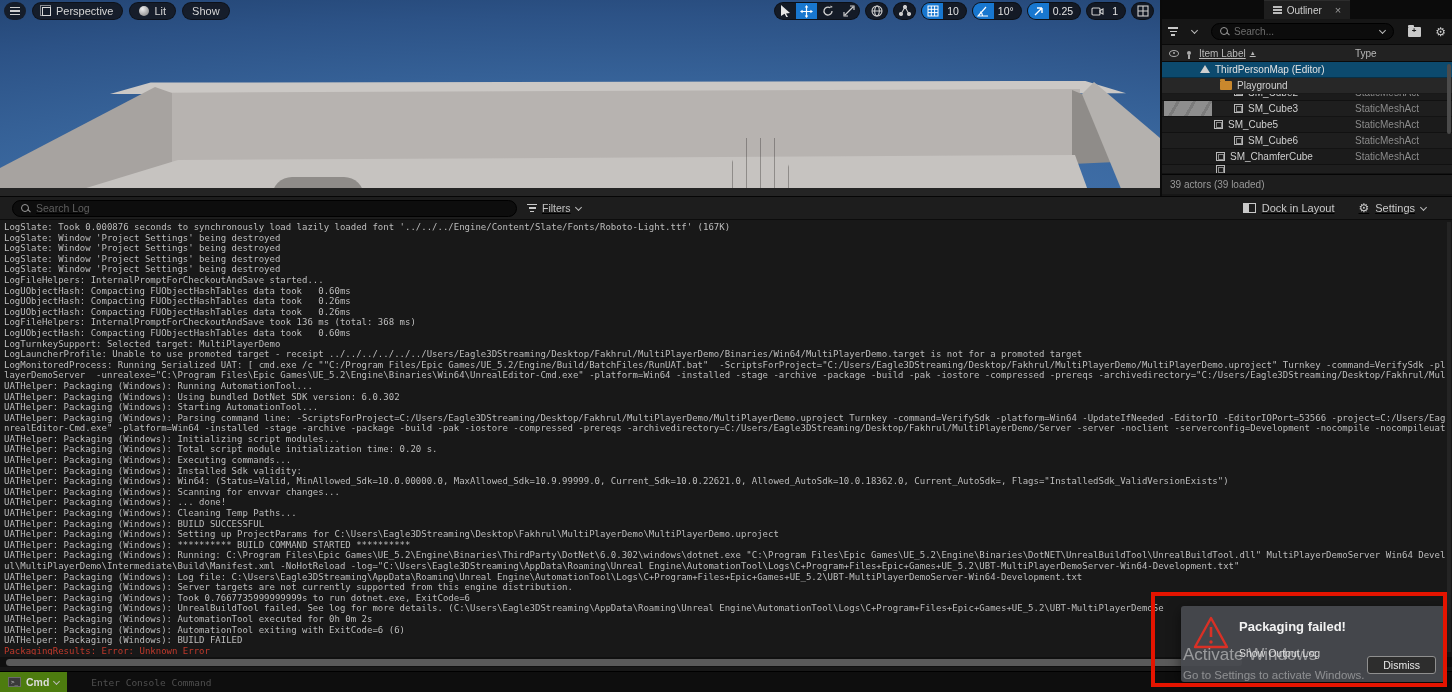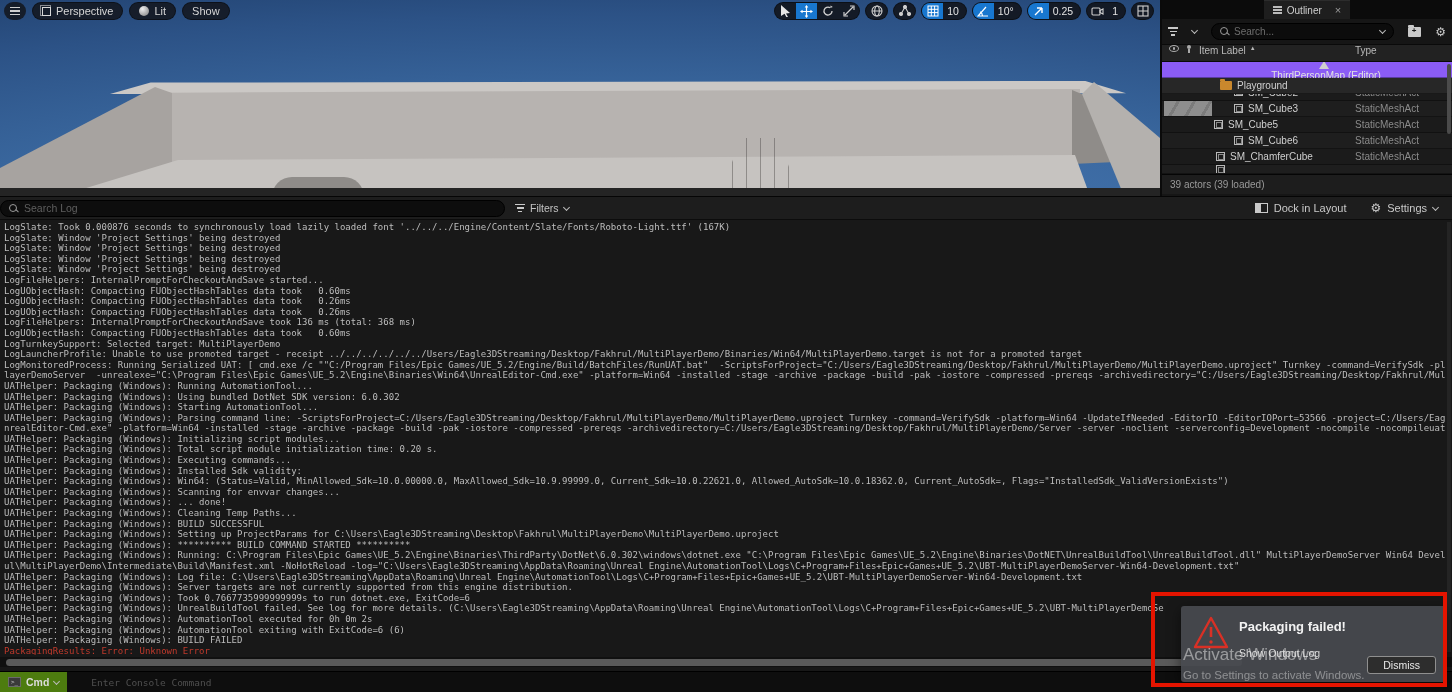--- a/index.html
+++ b/index.html
@@ -70,33 +70,33 @@
   .searchbox { flex:1; height:17px; background:#0c0c0c; border:1px solid #000; border-radius:9px;
                display:flex; align-items:center; gap:5px; padding:0 8px; color:#6d6d6d; font-size:10px; }
   .mag { position:relative; width:9px; height:9px; flex:none; }
   .mag::before{ content:""; position:absolute; left:0; top:0; width:6px; height:6px; border:1.4px solid #9a9a9a; border-radius:50%; }
   .mag::after { content:""; position:absolute; left:6px; top:6px; width:3.5px; height:1.4px; background:#9a9a9a; transform:rotate(45deg); }
   .searchbox .chev { margin-left:auto; }
   .folder-add { position:relative; width:13px; height:10px; background:#c9c9c9; border-radius:1px; }
   .folder-add::before { content:""; position:absolute; left:0; top:-2px; width:6px; height:2px; background:#c9c9c9; border-radius:1px 1px 0 0; }
   .folder-add::after { content:"+"; position:absolute; left:3.5px; top:-1px; font-size:8px; color:#161616; font-weight:bold; }
   .gear { color:#c9c9c9; font-size:12px; line-height:1; }
-  .ol-header { height:18px; background:#222; display:flex; align-items:flex-start; font-size:10px; color:#b9b9b9;
-               border-top:1px solid #0a0a0a; border-bottom:1px solid #0a0a0a; position:relative; }
+  .ol-header { height:18px; background:#222; display:flex; align-items:center; font-size:10px; color:#b9b9b9;
+               border-top:1px solid #0a0a0a; border-bottom:1px solid #0a0a0a; position:relative;text-decoration:underline; }
   .eye { width:10px; height:7px; border:1.2px solid #aaa; border-radius:50%; position:relative; margin:0 4px 0 7px; }
   .eye::after{ content:""; position:absolute; left:2.6px; top:1.2px; width:2.6px; height:2.6px; border-radius:50%; background:#aaa; }
   .pin { width:4px; height:4px; border-radius:50%; background:#aaa; position:relative; margin:0 8px 0 4px; }
   .pin::after{ content:""; position:absolute; left:1.2px; top:3.5px; width:1.4px; height:4px; background:#aaa; }
   .sortarrow { font-size:6px; color:#b9b9b9; margin-left:4px; }
   .ol-header .col-type { position:absolute; left:193px; }
   #outliner-rows { height:112px; overflow:hidden; position:relative; background:#181818; }
   .o-row { position:relative; height:16px; display:flex; align-items:center; font-size:10px; color:#cfcfcf;
            background:#1b1b1b; border-bottom:1px solid rgba(0,0,0,.35); }
   .o-row:nth-child(even){ background:#1e1e1e; }
-  .o-row.row-world { background:#8b5cf6; color:#e2e2e2;flex-direction:column; }
+  .o-row.row-world { background:#0c4a6e; color:#e2e2e2; }
   .o-row.row-folder { background:#272727; }
   .o-row.row-clip-top { height:7px; overflow:hidden; align-items:flex-start; }
   .o-row.row-clip-top > * { transform:translateY(-7px); }
   .o-row.row-clip-bottom { height:9px; overflow:hidden; }
   .o-row.row-hatch::before { content:""; position:absolute; left:2px; top:0; width:48px; height:100%;
            background:repeating-linear-gradient(120deg, #8e8e8e 0 11px, #7b7b7b 11px 14px); }
   .row-icon { display:inline-block; margin-right:5px; flex:none; }
   .icon-cube { width:9px; height:9px; border:1.2px solid #b9b9b9; position:relative; }
   .icon-cube::after { content:""; position:absolute; left:1.2px; top:1.2px; width:4px; height:4px; border:1px solid rgba(185,185,185,.7); }
   .icon-folder { width:12px; height:9px; background:#c9882d; border-radius:1px; position:relative; }
@@ -104,21 +104,21 @@
   .icon-level { width:0; height:0; border-left:5px solid transparent; border-right:5px solid transparent;
                 border-bottom:8px solid #cfcfcf; position:relative; top:-1px; }
   .o-type { position:absolute; left:193px; width:88px; color:#8b8b8b; white-space:nowrap; overflow:hidden; }
   .ol-vscroll { position:absolute; right:1px; top:2px; width:4px; height:70px; background:#4b4b4b; border-radius:2px; }
   .ol-status { height:20px; display:flex; align-items:center; padding:0 8px; font-size:10px; color:#9a9a9a;
                background:#1d1d1d; border-top:1px solid #050505; }
 
   
   #log-panel { position:absolute; left:0; top:196px; width:1452px; height:496px; background:#181818; }
   .log-toolbar { height:24px; background:#1d1d1d; border-top:1px solid #050505; border-bottom:1px solid #0c0c0c;
-                 display:flex; align-items:center; padding:0 0; gap:10px; }
+                 display:flex; align-items:center; padding:0 12px; gap:10px;text-decoration:underline; }
   .log-search { width:505px; height:17px; background:#0d0d0d; border:1px solid #000; border-radius:9px;
                 display:flex; align-items:center; gap:6px; padding:0 8px; color:#5f5f5f; font-size:10.5px; }
   .log-filters { display:flex; align-items:center; gap:5px; color:#c3c3c3; font-size:10.5px; }
   .log-toolbar .spacer { flex:1; }
   .dock-btn, .settings-btn { display:flex; align-items:center; gap:6px; color:#c9c9c9; font-size:11px; margin-right:14px; }
   .dock-ic { width:13px; height:10px; border:1.4px solid #c9c9c9; position:relative; }
   .dock-ic::after { content:""; position:absolute; left:0; top:0; width:5px; height:100%; background:#c9c9c9; }
 
   #log-lines { position:absolute; left:0; top:25px; width:1452px; height:434px; overflow:hidden; padding:1px 0 0 4px; }
   .log-line { font-family:"DejaVu Sans Mono", monospace; font-size:9px; line-height:10.6px;

